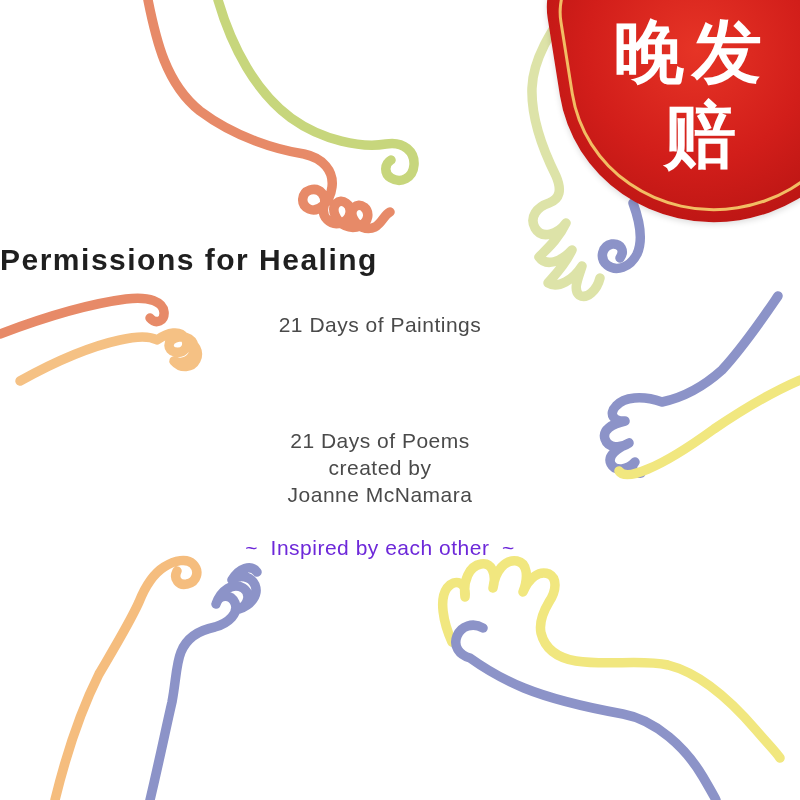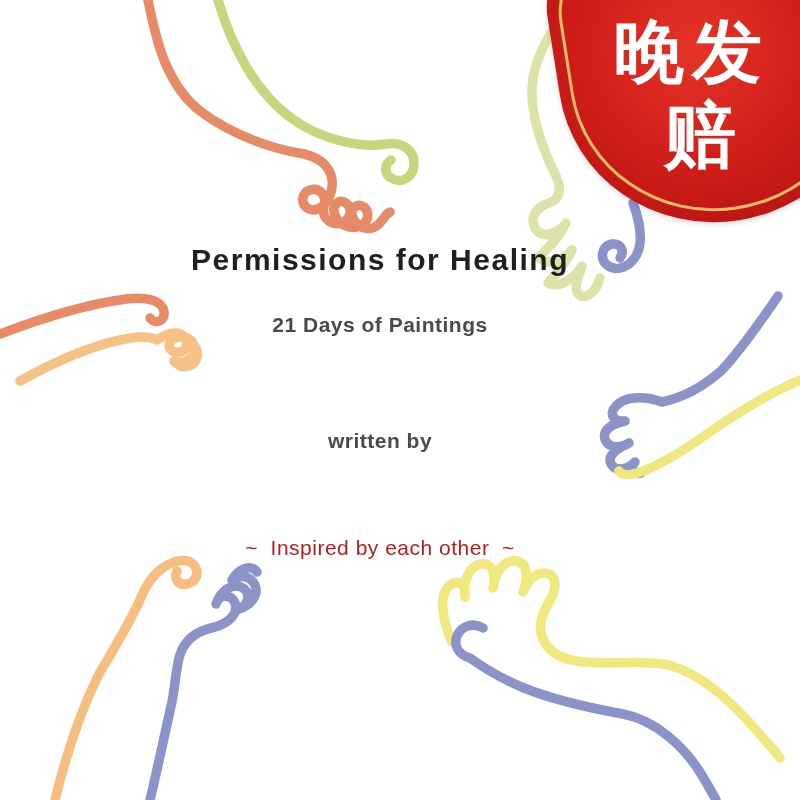--- a/index.html
+++ b/index.html
@@ -5,30 +5,30 @@
   html,body{margin:0;padding:0;}
   body{
     width:800px;height:800px;position:relative;overflow:hidden;
     background:#ffffff;
     font-family:"Liberation Sans","DejaVu Sans",sans-serif;
   }
   .stage{position:absolute;inset:0;width:800px;height:800px;}
   svg.hands{position:absolute;left:0;top:0;width:800px;height:800px;}
   svg.hands path{fill:none;stroke-width:9.5;stroke-linecap:round;stroke-linejoin:round;}
   .title{
-    position:absolute;left:0;width:760px;top:243px;text-align:center;
+    position:absolute;left:0;width:760px;top:243px;text-align:left;
     font-size:30px;font-weight:bold;letter-spacing:1.5px;color:#1f1f1f;
   }
   .block{position:absolute;left:0;width:760px;text-align:center;
-    font-size:21px;letter-spacing:0.5px;color:#4a4a4a;line-height:27px;font-weight:bold;}
+    font-size:21px;letter-spacing:0.5px;color:#4a4a4a;line-height:27px;}
   .block-paintings{top:311px;}
   .block-poems{top:427px;}
   .tagline{
     position:absolute;left:0;width:760px;top:536px;text-align:center;
-    font-size:21px;letter-spacing:0.5px;color:#b91c1c;white-space:pre;
+    font-size:21px;letter-spacing:0.5px;color:#6d28d9;white-space:pre;
   }
 
   
   .badge{position:absolute;left:558px;top:-80px;width:316px;height:302px;}
   .badge-bg{
     position:absolute;inset:0;
     border-radius:24% 50% 50% 50%;
     transform:rotate(-9deg);
     background:radial-gradient(circle at 45% 42%, #e63426 0%, #d21e1a 45%, #a80e0e 100%);
     box-shadow:0 2px 6px rgba(0,0,0,0.15);
@@ -78,21 +78,23 @@
     <path d="M483,628 C473,622 461,626 457,636 C453,646 459,655 470,658 C484,668 502,679 524,688 C556,701 590,708 623,714 C656,720 686,748 703,777 C710,789 714,796 716,800" stroke="#8c93c8"></path>
   </svg>
 
   <div class="title">Permissions for Healing</div>
 
   <div class="block block-paintings">
     <div>21 Days of Paintings</div>
   </div>
 
   <div class="block block-poems">
-    <div>written by</div>
+    <div>21 Days of Poems</div>
+    <div>created by</div>
+    <div>Joanne McNamara</div>
   </div>
 
   <div class="tagline">~  Inspired by each other  ~</div>
 
   <div class="badge">
     <div class="badge-bg">
       <div class="badge-ring"></div>
     </div>
     <div class="badge-line badge-line1">晚发</div>
     <div class="badge-line badge-line2">赔</div>

